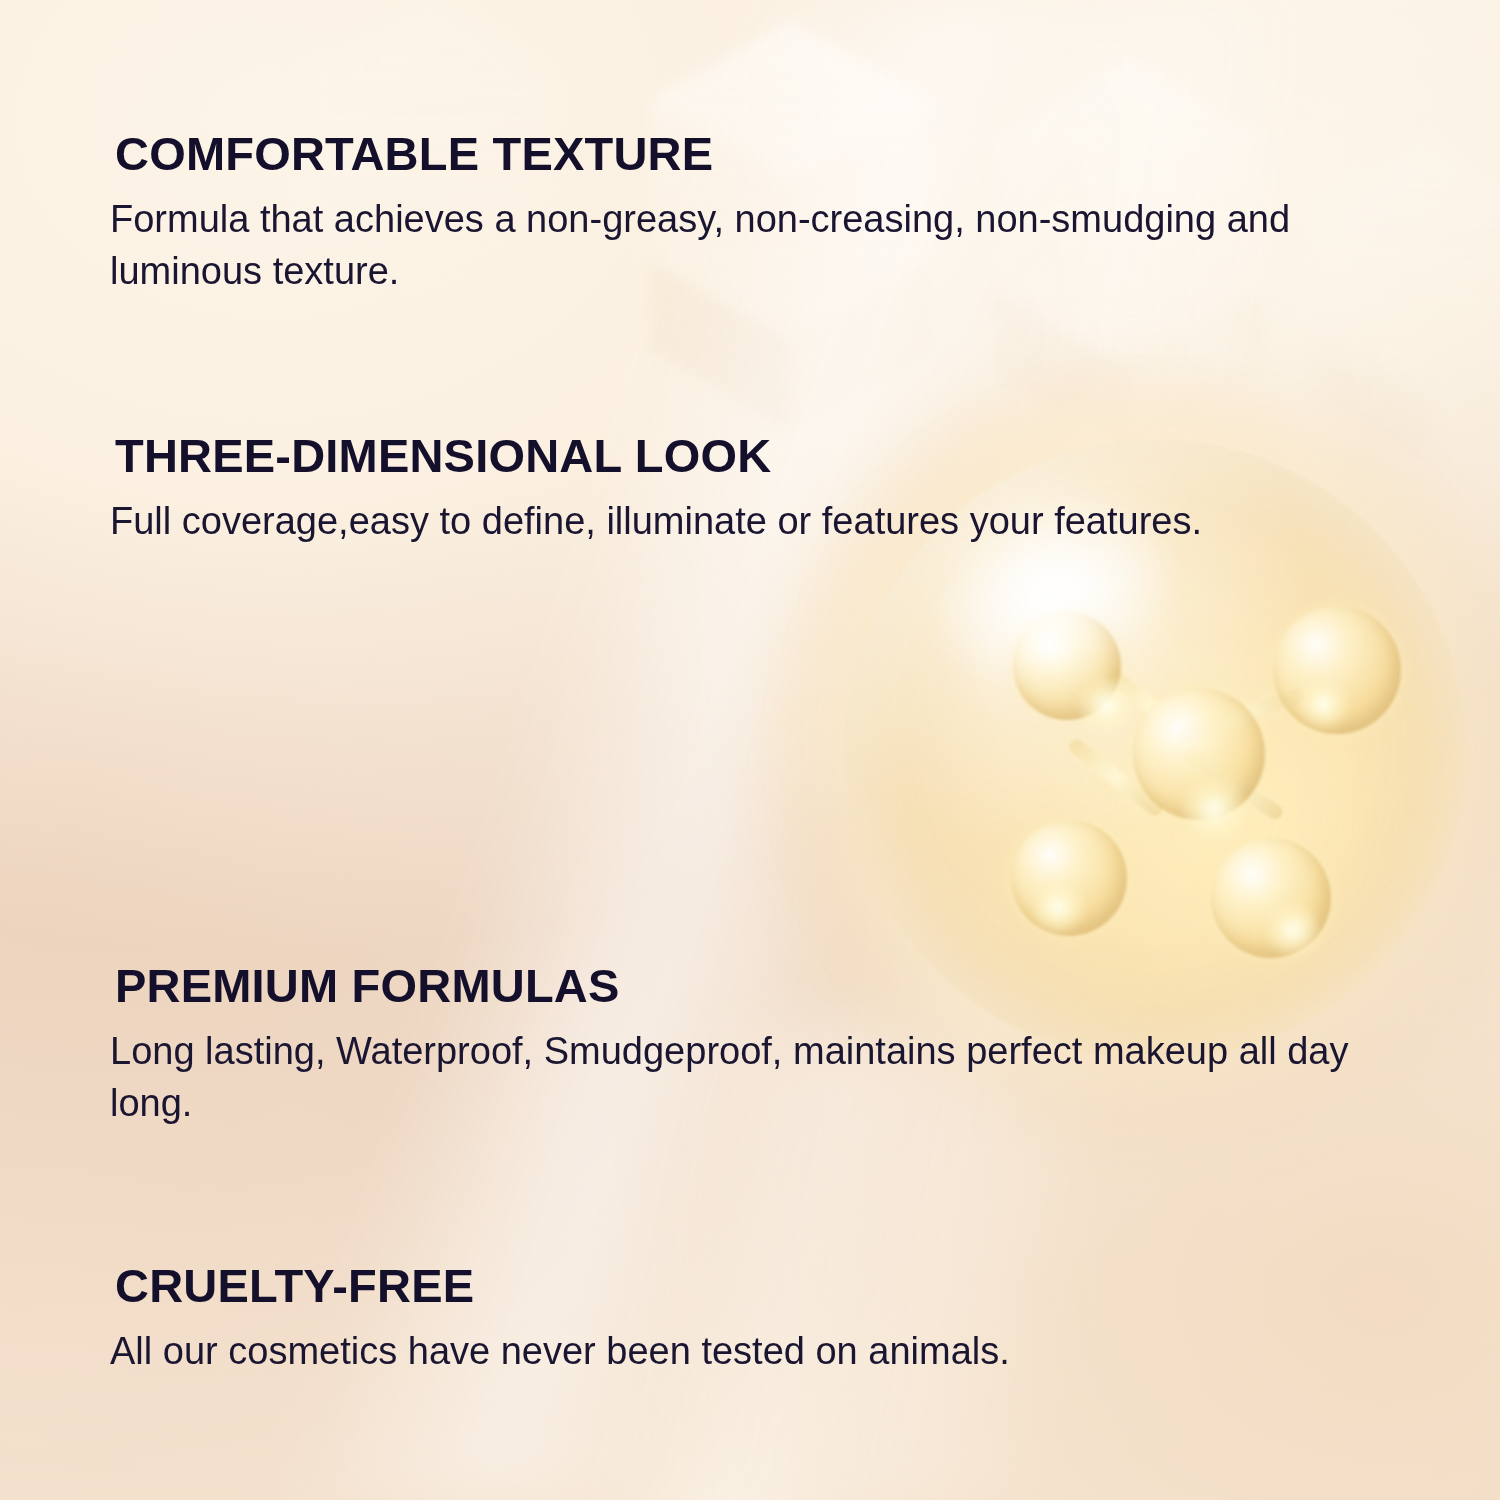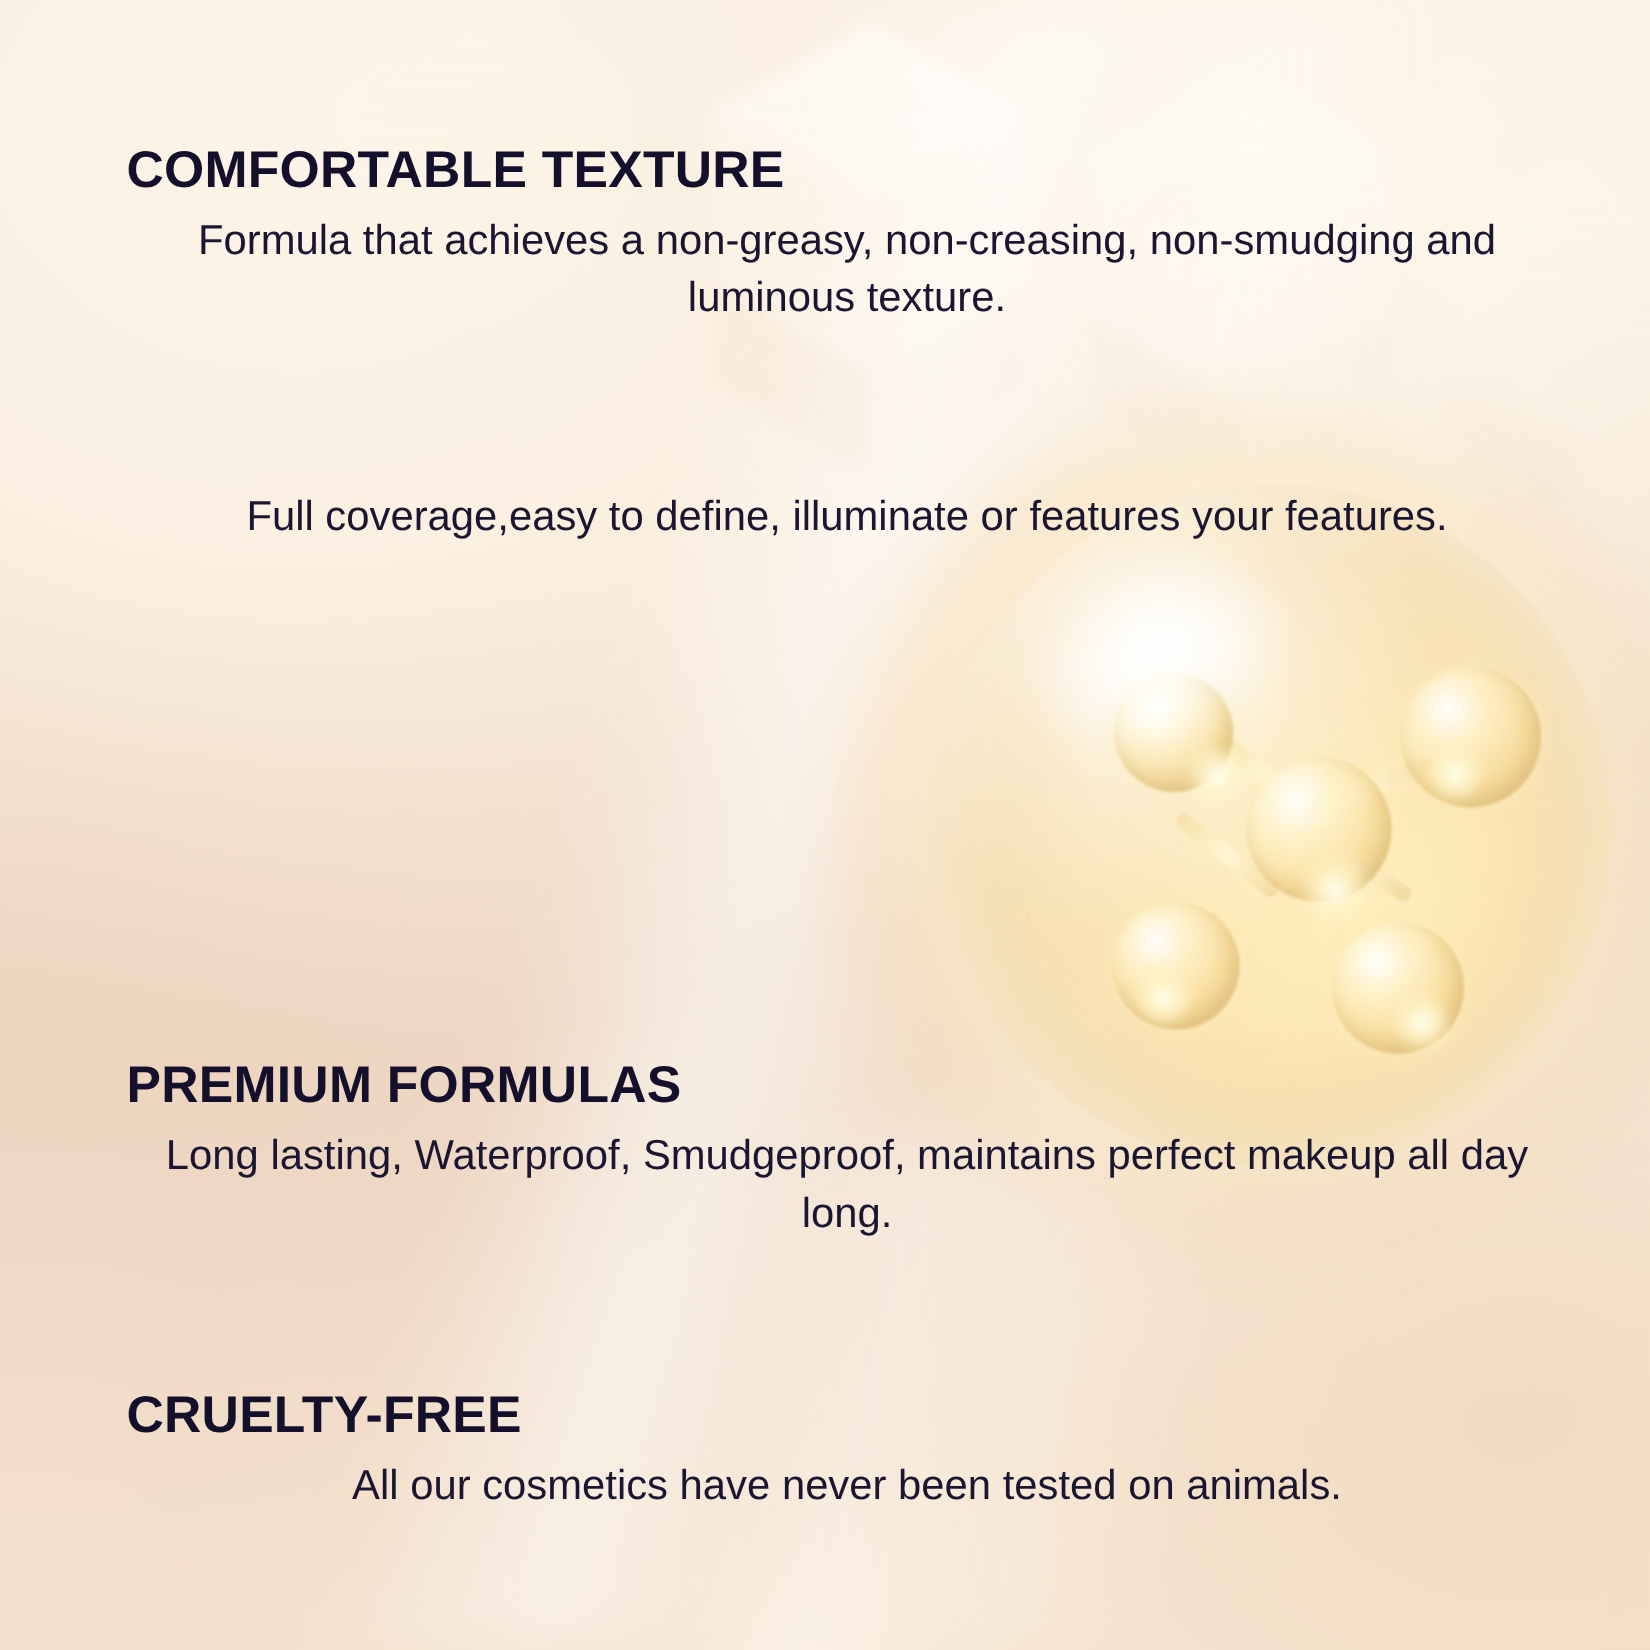--- a/index.html
+++ b/index.html
@@ -175,27 +175,26 @@
     font-family: "Liberation Sans", sans-serif;
     font-weight: bold;
     font-size: 47px;
     line-height: 1.04;
     letter-spacing: .2px;
     color: #140f2a;
     white-space: nowrap;
   }
 
   .feature-body {
-    margin: 12px;
+    margin: 0;
     font-family: "Liberation Sans", sans-serif;
     font-weight: normal;
     font-size: 38px;
     line-height: 1.38;
     color: #1a1530;
-    text-align: center;
   }
 
   .f1 { top: 130px; }
   .f2 { top: 432px; }
   .f3 { top: 690px; }
   .f4 { top: 962px; }
   .f5 { top: 1262px; }
 </style>
 </head>
 <body>
@@ -291,20 +290,21 @@
   </div>
 
   <div class="content">
 
     <section class="feature f1">
       <h2 class="feature-title">COMFORTABLE TEXTURE</h2>
       <p class="feature-body">Formula that achieves a non-greasy, non-creasing, non-smudging and luminous texture.</p>
     </section>
 
     <section class="feature f2">
+      <h2 class="feature-title">THREE-DIMENSIONAL LOOK</h2>
       <p class="feature-body">Full coverage,easy to define, illuminate or features your features.</p>
     </section>
 
 
     <section class="feature f5">
       <h2 class="feature-title">CRUELTY-FREE</h2>
       <p class="feature-body">All our cosmetics have never been tested on animals.</p>
     </section>
 
     <section class="feature f4">

